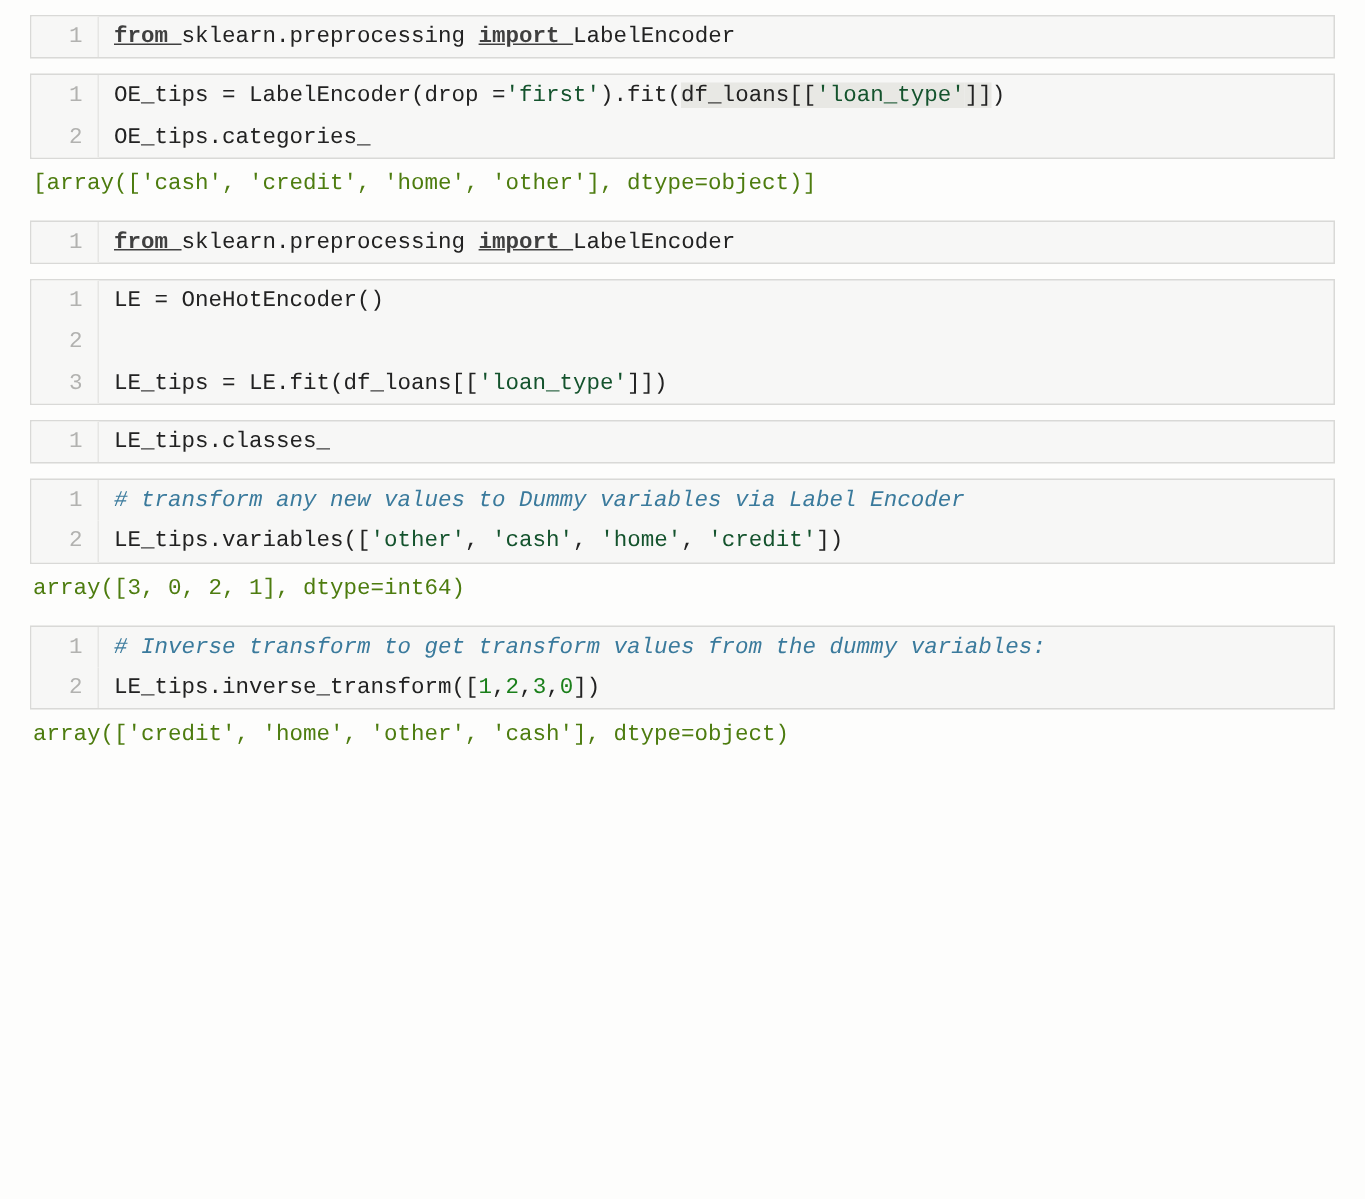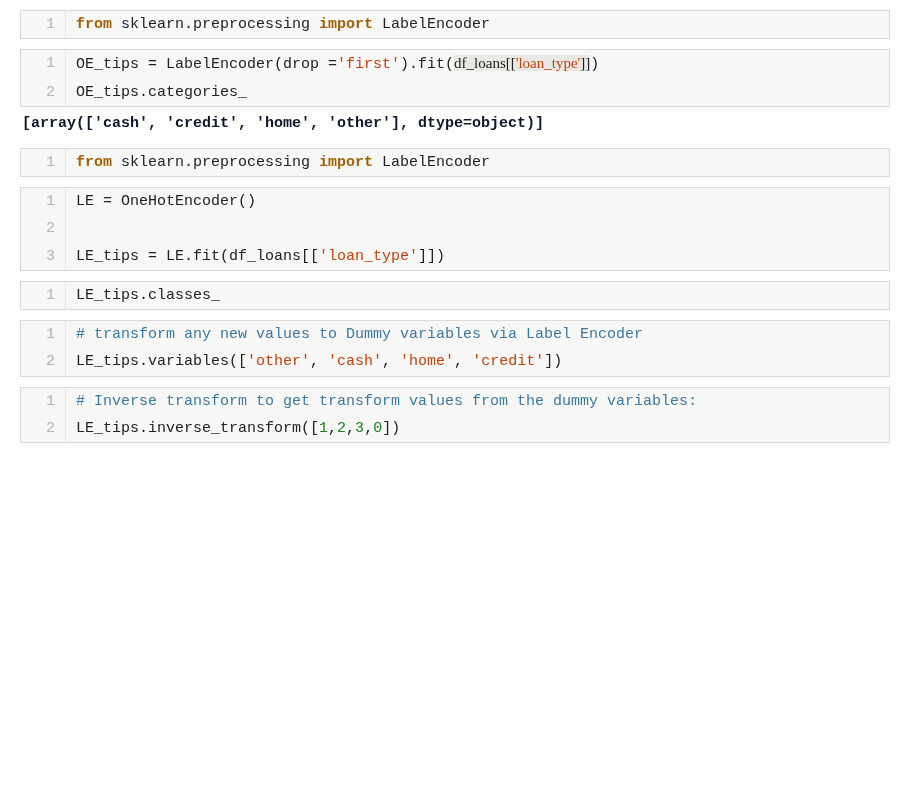--- a/index.html
+++ b/index.html
@@ -35,34 +35,33 @@
   .code {
     padding: 2px 0 2px 10px;
     white-space: pre;
     flex: 1;
   }
   .output {
     font-family: Consolas, "Courier New", monospace;
     font-size: 15px;
     white-space: pre;
     padding: 8px 0 6px 2px;
-    color: #0f172a;
-    font-weight: bold;
+    color: #4d7c0f;
   }
   h2.section {
     font-size: 22px;
     font-weight: bold;
     margin: 34px 0 8px 0;
     color: #111;
   }
-  .kw-green { color: #a16207; font-weight: bold; }
-  .str-red { color: #c2410c; text-align: center; }
+  .kw-green { color: #404040; font-weight: bold; text-decoration: underline; }
+  .str-red { color: #14532d; text-align: center; }
   .num-green { color: #1a7f1a; }
-  .comment-it { color: #3a7a9c; }
-  .hl { background: #e8e8e4; font-family: Liberation Serif, serif; }
+  .comment-it { color: #3a7a9c; font-style: italic; }
+  .hl { background: #e8e8e4; }
 </style>
 </head>
 <body>
 
 <div id="doc">
     <div class="code-cell">
       <div class="code-row">
         <div class="ln">1</div>
         <div class="code"><span class="kw-green">from </span><span>sklearn.preprocessing </span><span class="kw-green">import </span><span>LabelEncoder</span></div>
       </div>
@@ -107,23 +106,25 @@
     <div class="code-cell">
       <div class="code-row">
         <div class="ln">1</div>
         <div class="code"><span class="comment-it"># transform any new values to Dummy variables via Label Encoder</span></div>
       </div>
       <div class="code-row">
         <div class="ln">2</div>
         <div class="code"><span>LE_tips.variables([</span><span class="str-red">'other'</span><span>, </span><span class="str-red">'cash'</span><span>, </span><span class="str-red">'home'</span><span>, </span><span class="str-red">'credit'</span><span>])</span></div>
       </div>
     </div>
+    <div class="output">array([3, 0, 2, 1], dtype=int64)</div>
     <div class="code-cell">
       <div class="code-row">
         <div class="ln">1</div>
         <div class="code"><span class="comment-it"># Inverse transform to get transform values from the dummy variables:</span></div>
       </div>
       <div class="code-row">
         <div class="ln">2</div>
         <div class="code"><span>LE_tips.inverse_transform([</span><span class="num-green">1</span><span>,</span><span class="num-green">2</span><span>,</span><span class="num-green">3</span><span>,</span><span class="num-green">0</span><span>])</span></div>
       </div>
     </div>
+    <div class="output">array(['credit', 'home', 'other', 'cash'], dtype=object)</div>
   </div>
 
 </body></html>

